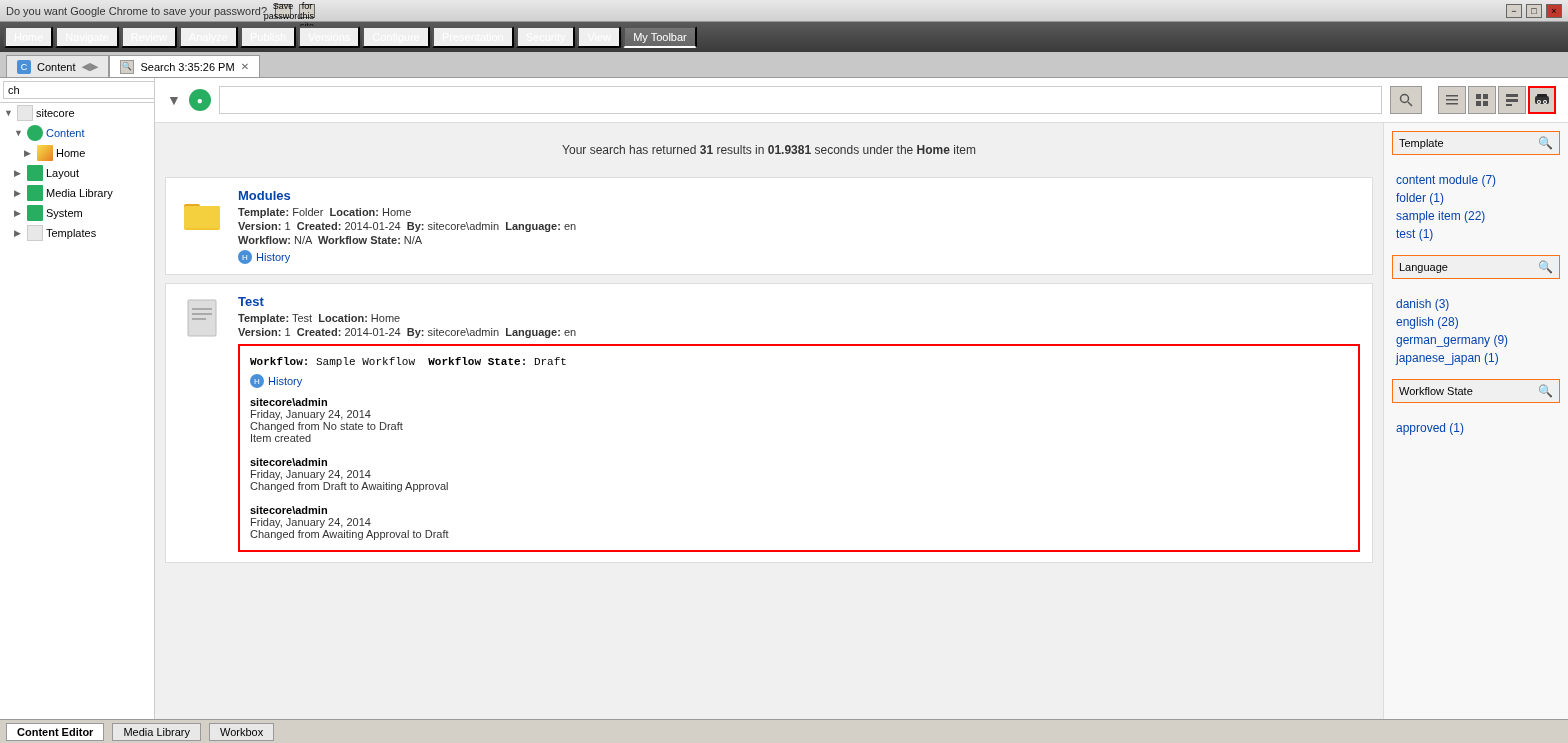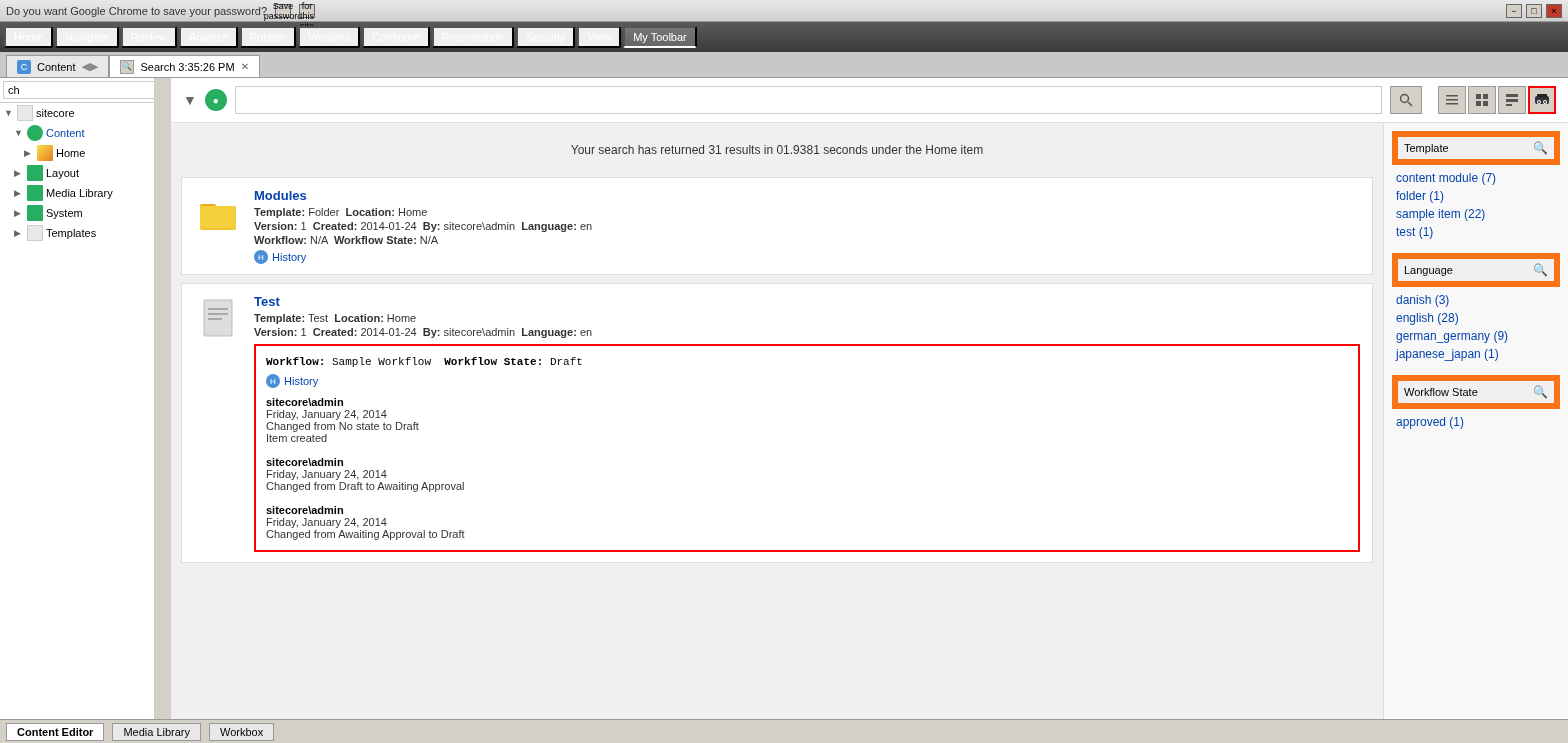--- a/index.html
+++ b/index.html
@@ -61,21 +61,20 @@
       height: 22px;
     }
     .tab.active { background: #fff; }
     .tab-close { font-size: 10px; color: #666; cursor: pointer; }
     .tab-icon { width: 14px; height: 14px; background: #4a90d9; border-radius: 2px; display: flex; align-items: center; justify-content: center; }
 
     
     .main-layout {
       display: flex;
       height: calc(743px - 22px - 30px - 26px - 24px);
-      gap: 16px;
     }
 
     
     .sidebar {
       width: 155px;
       background: #fff;
       border-right: 1px solid #ccc;
       overflow-y: auto;
       flex-shrink: 0;
     }
@@ -153,21 +152,21 @@
       padding: 10px;
     }
 
     .results-summary {
       text-align: center;
       padding: 10px;
       font-size: 12px;
       color: #333;
       margin-bottom: 10px;
     }
-    .results-summary strong { font-weight: normal; text-align: center; }
+    .results-summary strong { font-weight: bold; text-align: center; }
 
     .result-card {
       background: #fff;
       border: 1px solid #ddd;
       margin-bottom: 8px;
       padding: 10px 12px;
       display: flex;
       gap: 12px;
     }
     .result-thumb {
@@ -206,25 +205,25 @@
       border-left: 1px solid #ddd;
       overflow-y: auto;
       flex-shrink: 0;
       padding: 8px;
     }
     .facet-group { margin-bottom: 12px; }
     .facet-header {
       display: flex;
       align-items: center;
       justify-content: space-between;
-      border: 6px solid #f97316;
+      border: 1px solid #f97316;
       background: #f0f0f0;
       padding: 4px 6px;
       font-size: 11px;
-      margin-bottom: 4px;
+      margin-bottom: 16px;
     }
     .facet-search-btn { font-size: 12px; color: #666; cursor: pointer; }
     .facet-item { font-size: 12px; color: #0645ad; padding: 2px 4px; cursor: pointer; display: block; }
 
     
     .status-bar {
       height: 24px;
       background: #d4d0c8;
       border-top: 1px solid #999;
       display: flex;

